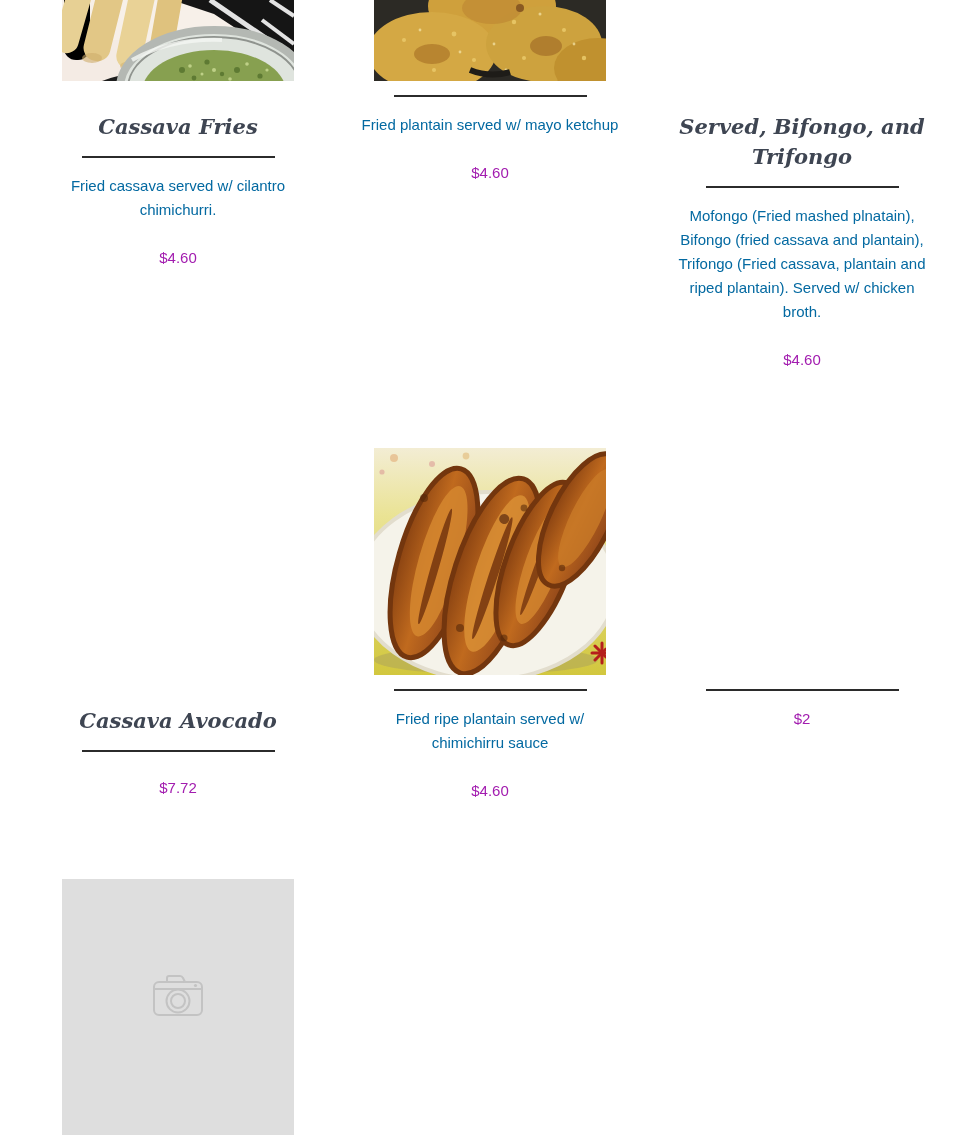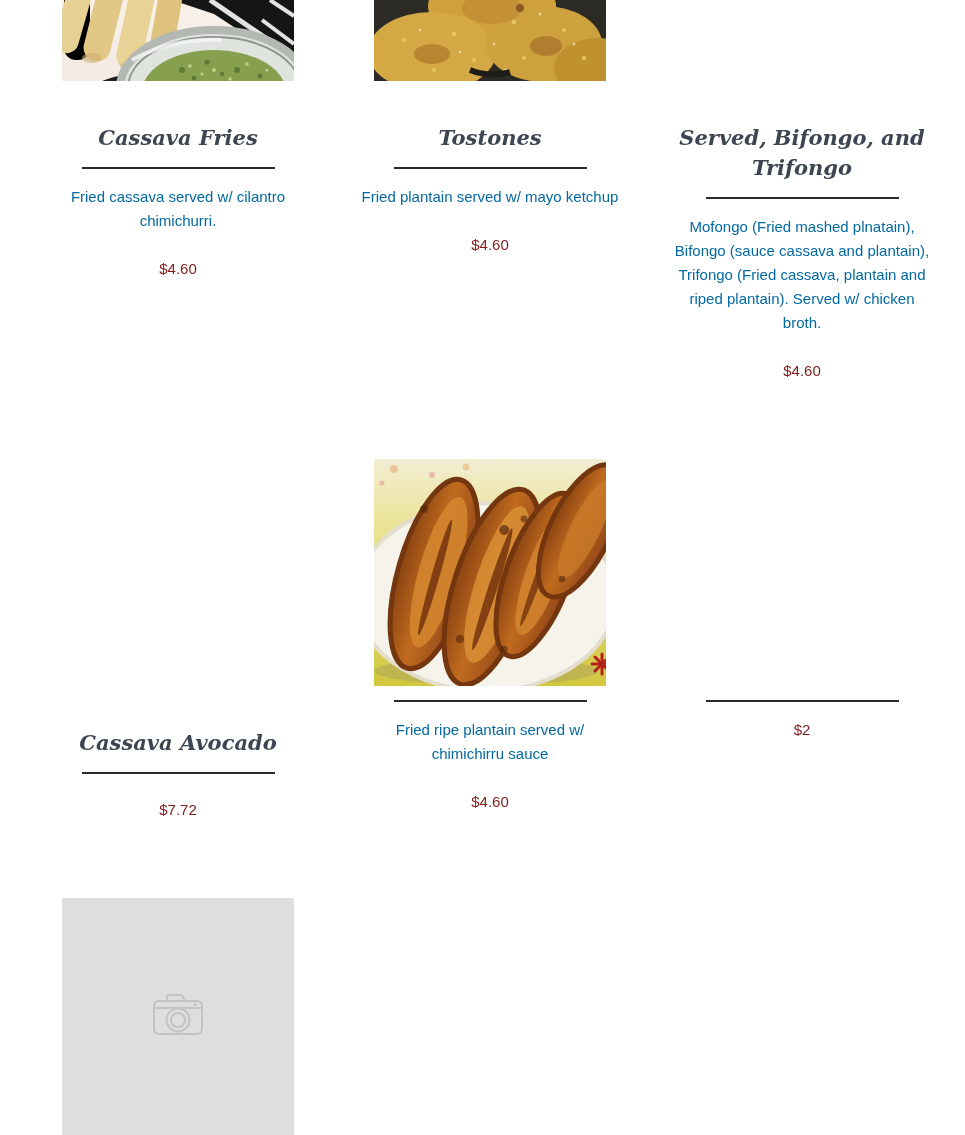--- a/index.html
+++ b/index.html
@@ -23,39 +23,39 @@
   .slot-r3 { height: 232px; background: #dedede; }
   .photo-slot svg { display: block; }
   .item-title {
     font-family: "DejaVu Serif", "Liberation Serif", serif;
     font-style: italic;
     font-weight: 700;
     font-size: 21px;
     line-height: 30px;
     color: #3e4552;
     max-width: 250px;
-    margin: 42px auto 0;
+    margin: 31px auto 0;
   }
   .divider {
     width: 193px;
     height: 2px;
     background: #2b2b2b;
     margin: 14px auto 0;
   }
   .item-desc {
     font-size: 15px;
     line-height: 24px;
     color: #0369a1;
     max-width: 262px;
     margin: 16px auto 0;
   }
   .item-price {
     font-size: 15px;
     line-height: 24px;
-    color: #7f1d1d;
+    color: #a21caf;
     margin: 24px auto 0;
     text-align: center;
   }
   .price-tight { margin-top: 16px; }
   .camera-wrap { padding-top: 95px; }
   .camera-wrap svg { margin: 0 auto; }
 </style>
 </head>
 <body>
 
@@ -134,31 +134,30 @@
             <circle cx="120" cy="44" r="1.4"></circle>
             <circle cx="166" cy="14" r="1.5"></circle>
           <circle cx="200" cy="44" r="1.4"></circle>
             <circle cx="86" cy="52" r="1.4"></circle>
             <circle cx="132" cy="70" r="1.4"></circle>
         </g>
         <circle cx="146" cy="8" r="4" fill="#8a5a22"></circle>
         <path d="M96 70 Q116 78 136 72" stroke="#1e1c18" stroke-width="6" fill="none"></path>
       </svg>
     </div>
-    <h3 class="item-title">Tostones</h3>
     <div class="divider"></div>
     <p class="item-desc">Fried plantain served w/ mayo ketchup</p>
     <p class="item-price">$4.60</p>
   </div>
 
   <div class="menu-cell">
     <div class="photo-slot slot-r1"></div>
     <h3 class="item-title">Served, Bifongo, and Trifongo</h3>
     <div class="divider"></div>
-    <p class="item-desc">Mofongo (Fried mashed plnatain), Bifongo (sauce cassava and plantain), Trifongo (Fried cassava, plantain and riped plantain). Served w/ chicken broth.</p>
+    <p class="item-desc">Mofongo (Fried mashed plnatain), Bifongo (fried cassava and plantain), Trifongo (Fried cassava, plantain and riped plantain). Served w/ chicken broth.</p>
     <p class="item-price">$4.60</p>
   </div>
 
   <div class="menu-cell">
     <div class="photo-slot slot-r2"></div>
     <h3 class="item-title">Cassava Avocado</h3>
     <div class="divider"></div>
     <p class="item-price">$7.72</p>
   </div>
 

